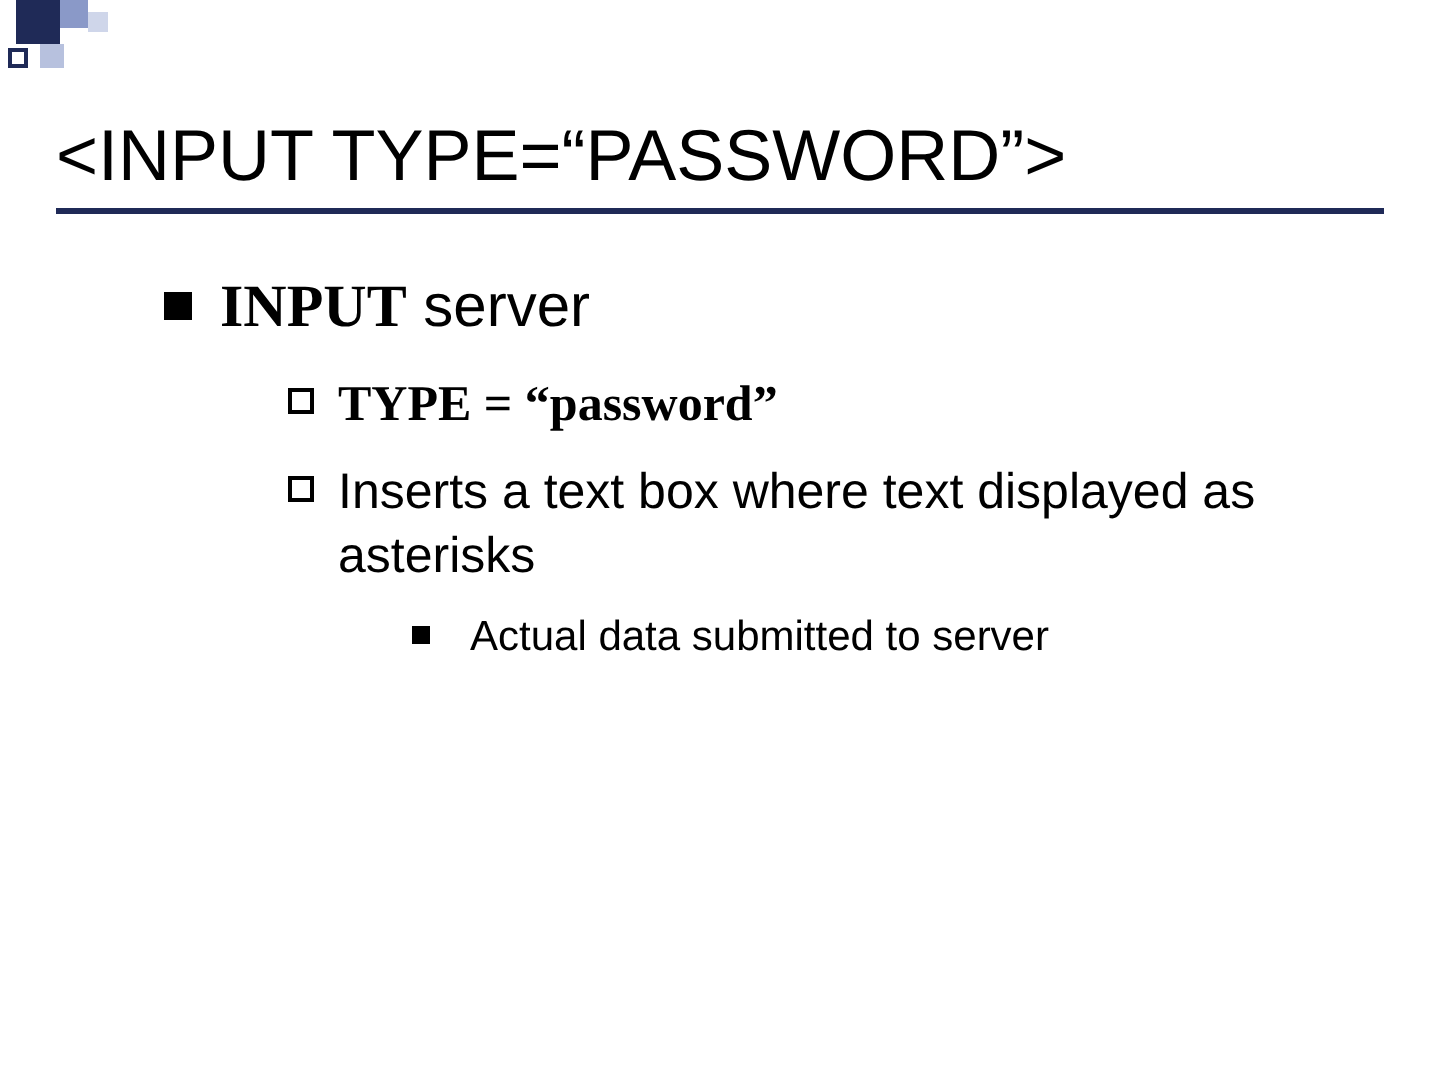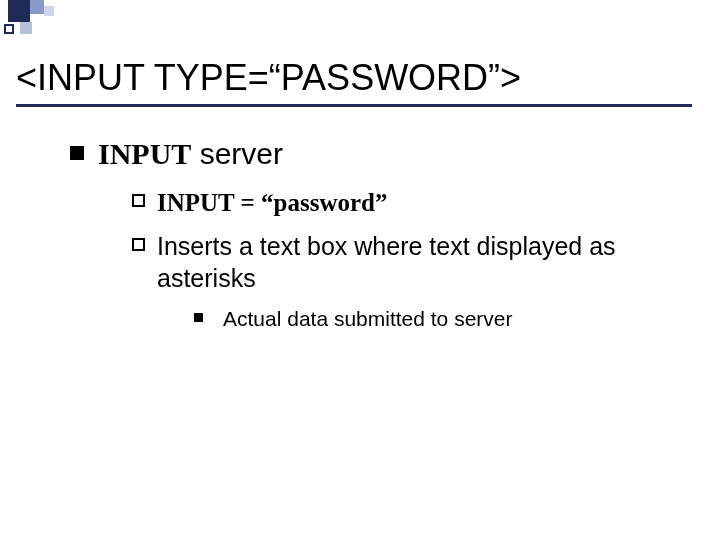--- a/index.html
+++ b/index.html
@@ -32,21 +32,21 @@
   .sq.b { left: 30px; top: 0px; width: 14px; height: 14px; background: #8a99c8; }
   
   .sq.c { left: 44px; top: 6px;  width: 10px; height: 10px; background: #cfd6ea; }
   
   .sq.d { left: 4px;  top: 24px; width: 10px; height: 10px; border: 2px solid #1f2a57; background: transparent; }
   
   .sq.e { left: 20px; top: 22px; width: 12px; height: 12px; background: #b7c1de; }
 
   
   .slide {
-    padding: 58px 28px 20px 16px;
+    padding: 58px 28px 20px 28px;
     box-sizing: border-box;
   }
 
   .title-row {
     display: flex;
     flex-direction: column;
   }
   .title {
     font-size: 36px;
     font-weight: 400;
@@ -144,21 +144,21 @@
   <div class="bullet-l1">
     <div class="marker-filled"></div>
     <div class="text">
       <span class="mono">INPUT</span><span> server</span>
     </div>
   </div>
 
   <div class="bullet-l2">
     <div class="marker-hollow"></div>
     <div class="text">
-      <span class="mono">INPUT = “password”</span>
+      <span class="mono">TYPE = “password”</span>
     </div>
   </div>
 
   <div class="bullet-l2">
     <div class="marker-hollow"></div>
     <div class="text">Inserts a text box where text displayed as asterisks</div>
   </div>
 
   <div class="bullet-l3">
     <div class="marker-small"></div>

